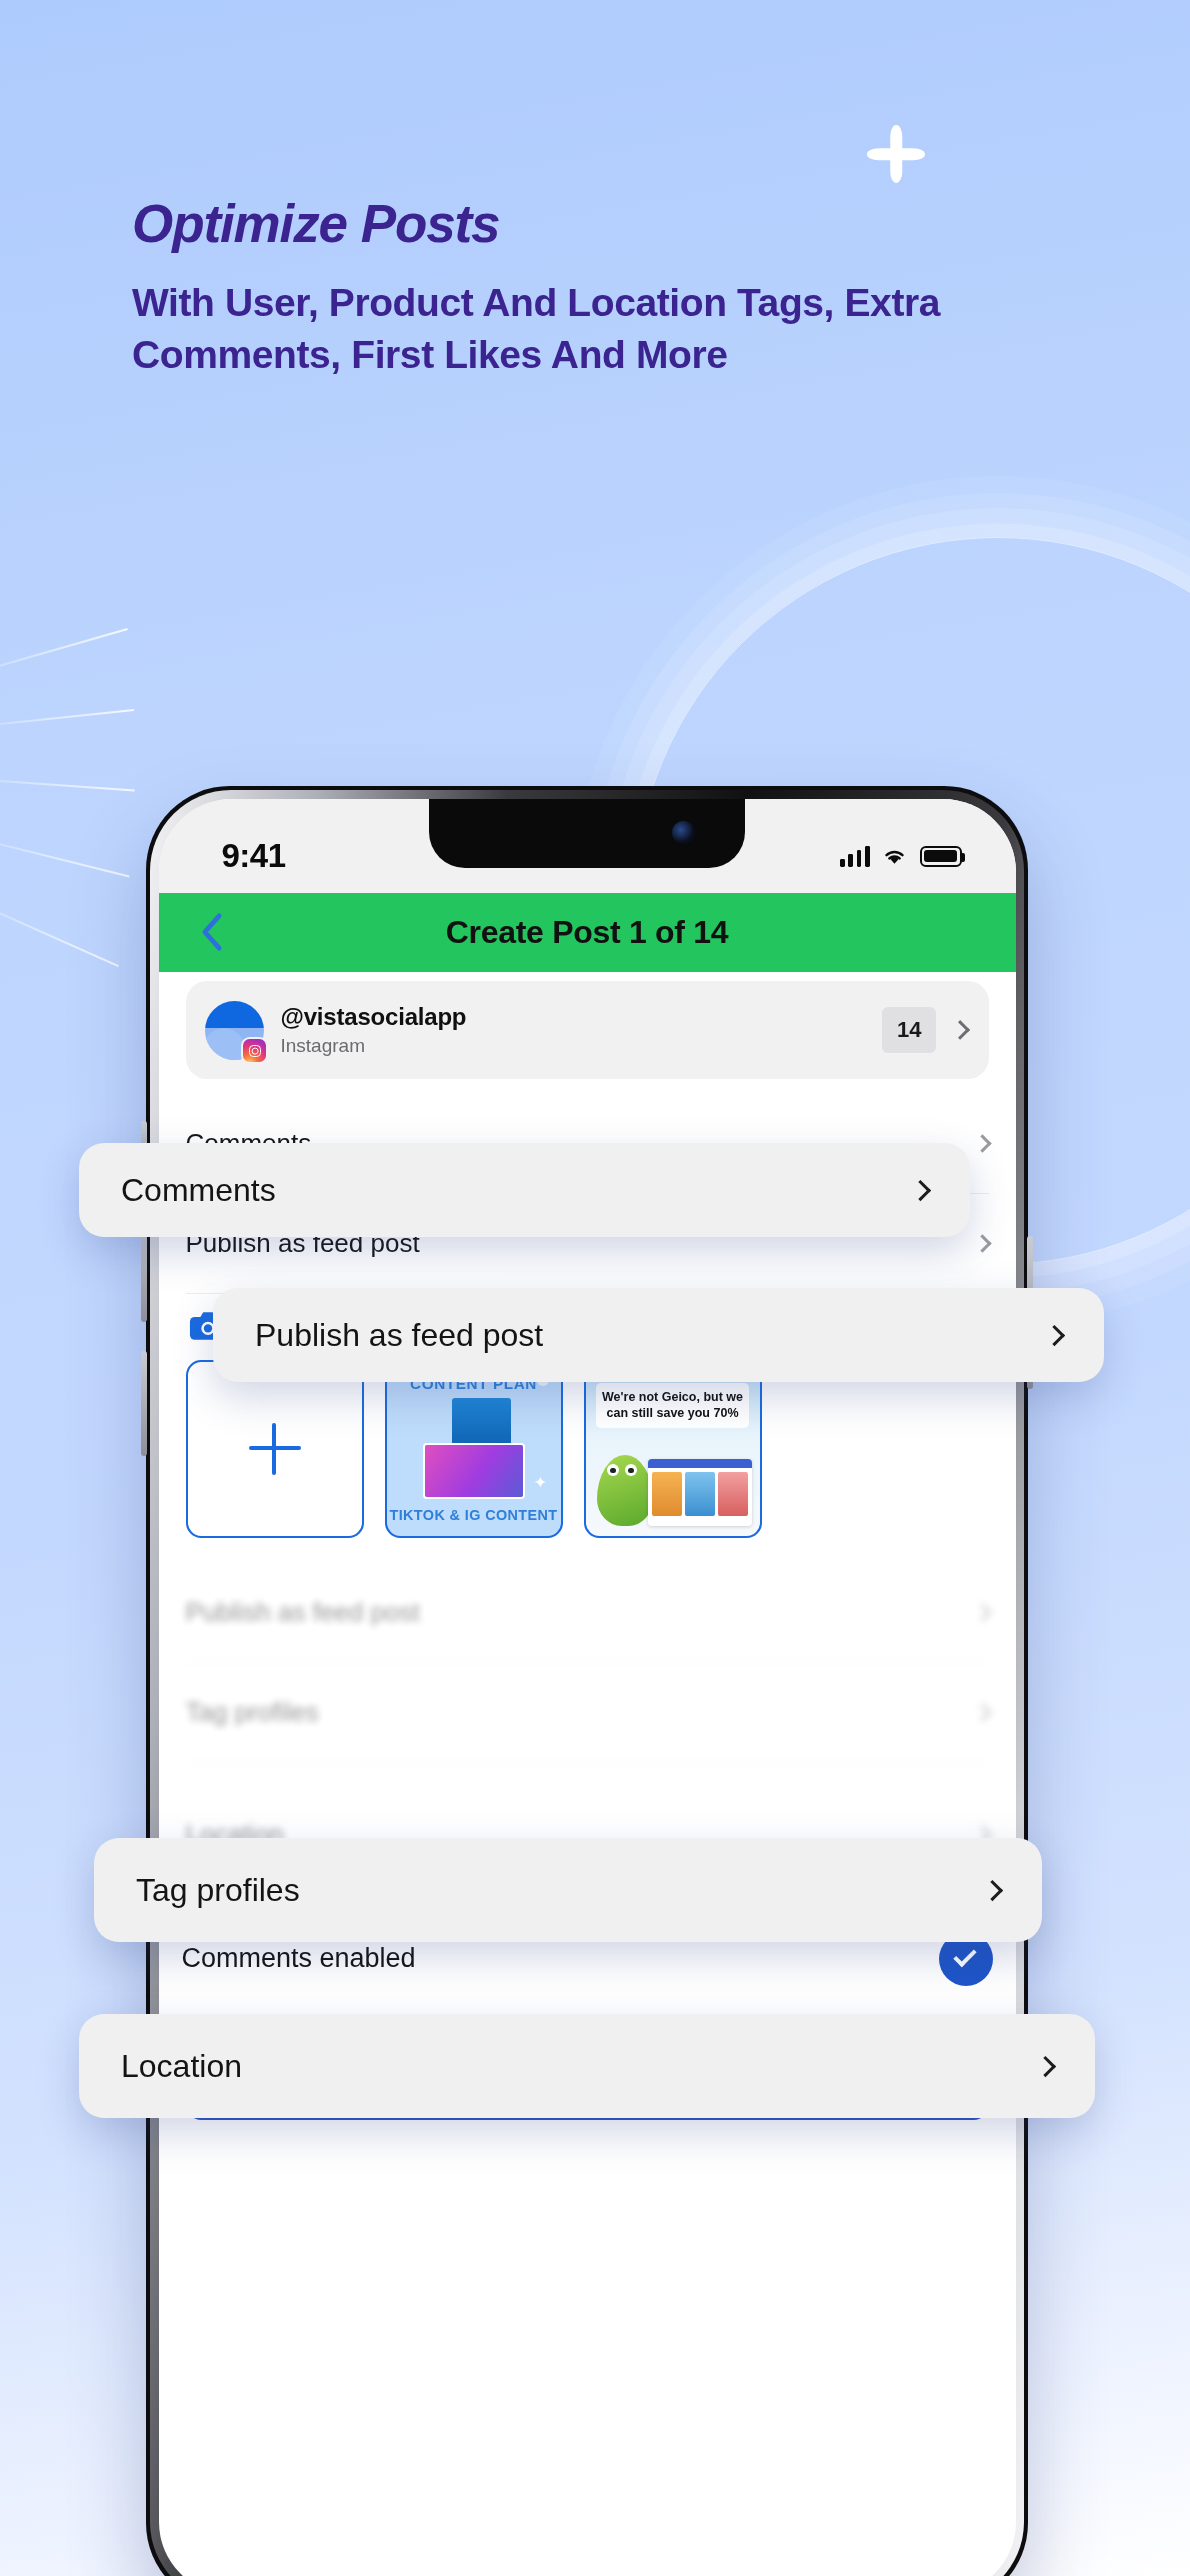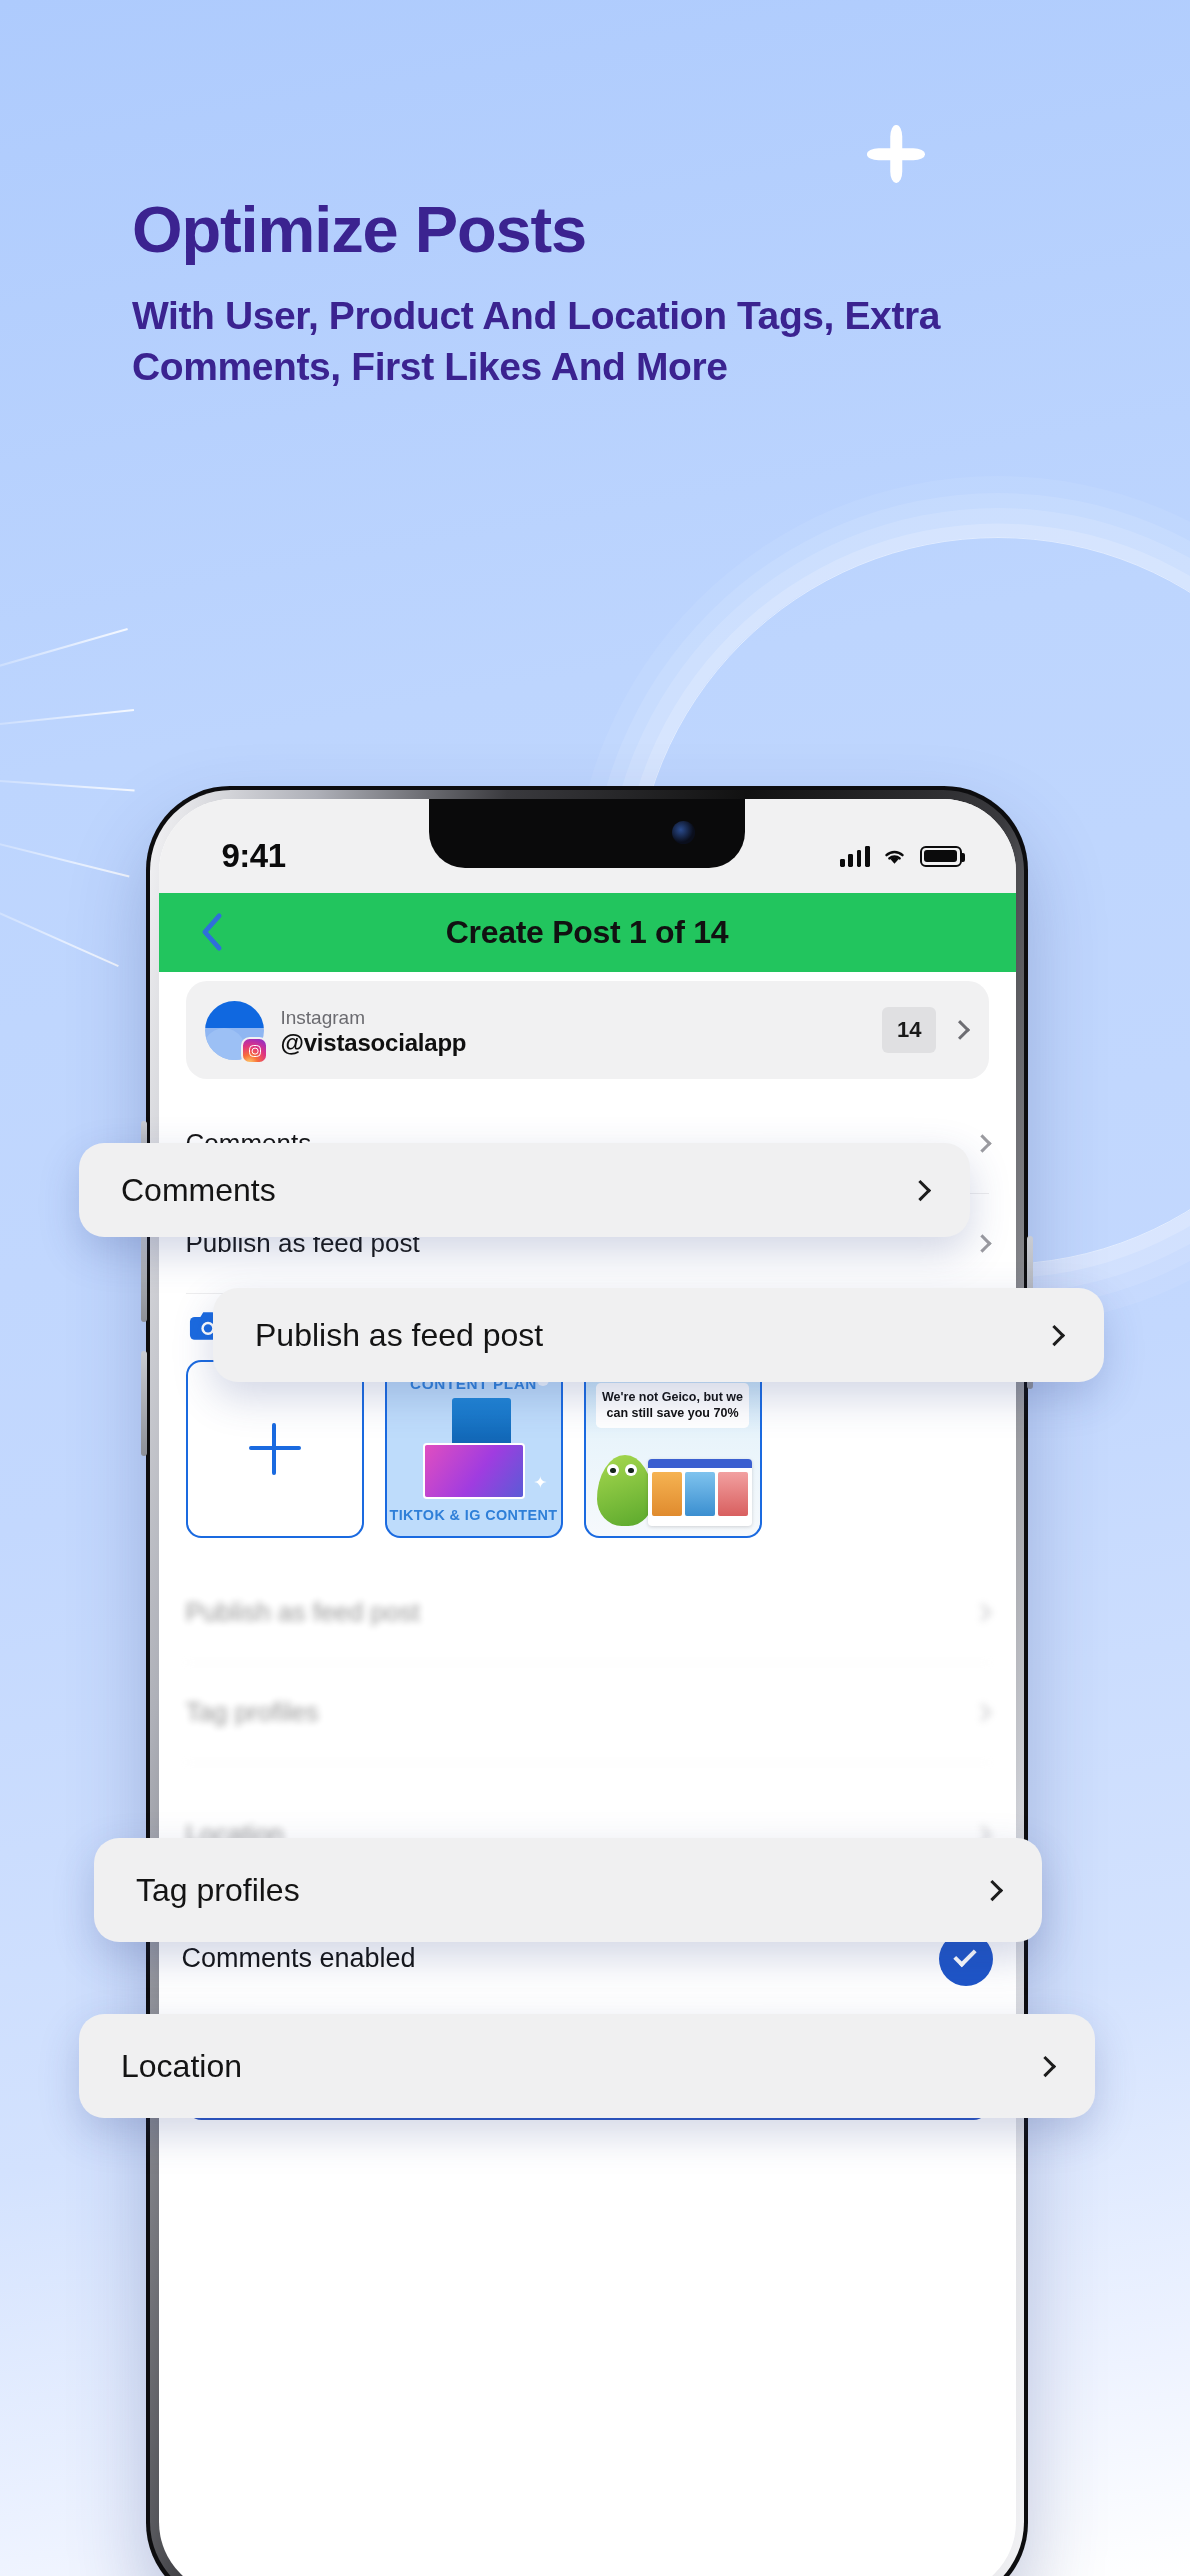--- a/index.html
+++ b/index.html
@@ -31,22 +31,22 @@
   #sparkle-top:before, #sparkle-top:after {
     content:""; position:absolute; left:50%; top:50%;
     background:#ffffff; transform:translate(-50%,-50%);
   }
   #sparkle-top:before { width:11.5px; height:58px; border-radius:50%/20%; }
   #sparkle-top:after  { width:58px; height:11.5px; border-radius:20%/50%; }
 
   
   .headline { position:absolute; left:132px; top:196px; width:958px; }
   .headline h1 {
-    font-size:65px; line-height:1.06; font-weight:700;
-    color:#3b2390; letter-spacing:-1.1px;
+    font-size:53px; line-height:1.06; font-weight:700;
+    color:#3b2390; letter-spacing:-1.1px;font-style:italic;
   }
   .headline h2 {
     margin-top:25px; font-size:39px; line-height:1.32; font-weight:700;
     color:#3b2390; letter-spacing:-0.4px; max-width:920px;
   }
 
   
   #phone {
     position:absolute; left:146px; top:786px; width:882px; height:1821px;
     border-radius:84px; background:#0d0d0f;
@@ -314,22 +314,22 @@
 
     <div class="acct-wrap">
       <div id="account-row">
         <div id="avatar">
           <div class="disc"></div>
           <div id="ig-badge">
               <span class="sq"></span>
             </div>
         </div>
         <div id="acct-text">
+          <div id="acct-handle">@vistasocialapp</div>
           <div id="acct-network">Instagram</div>
-          <div id="acct-handle">@vistasocialapp</div>
         </div>
         <div id="acct-count">14</div>
         <span class="chev lg" style="color:#6d6d72;font-size:33px"></span>
       </div>
     </div>
 
     <div class="row">
       <span>Comments</span>
       <span class="chev"></span>
     </div>

